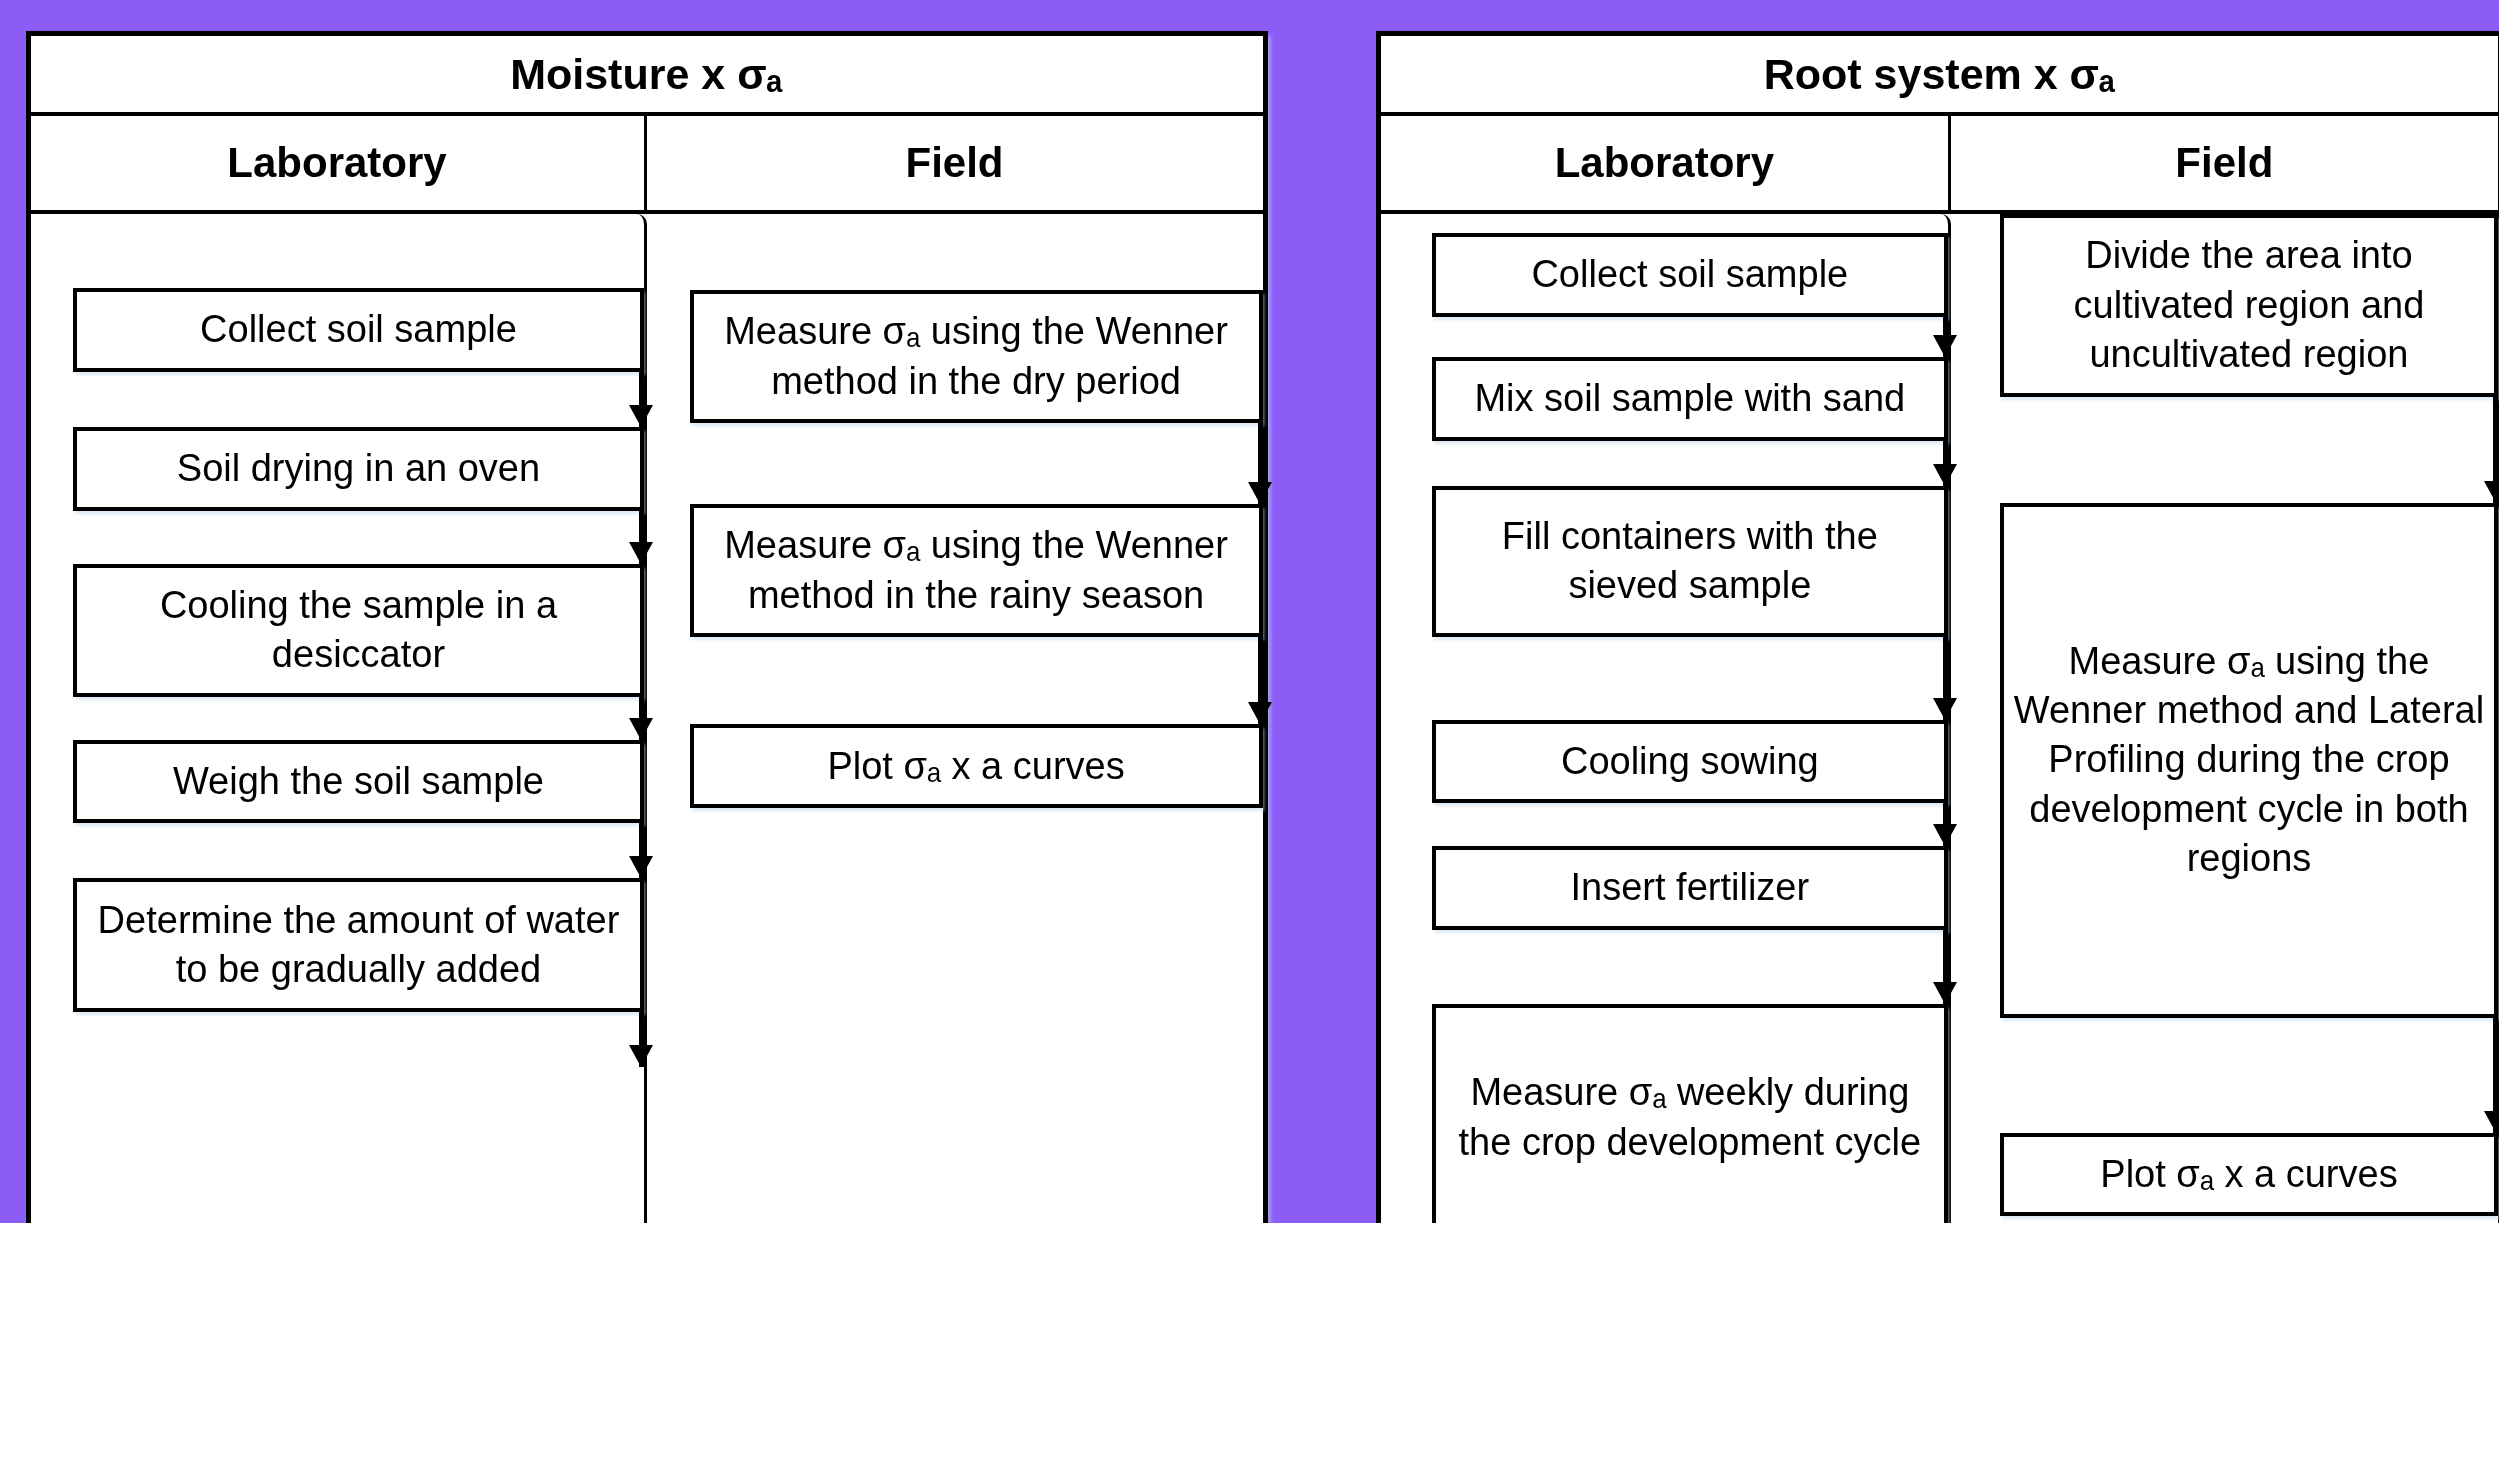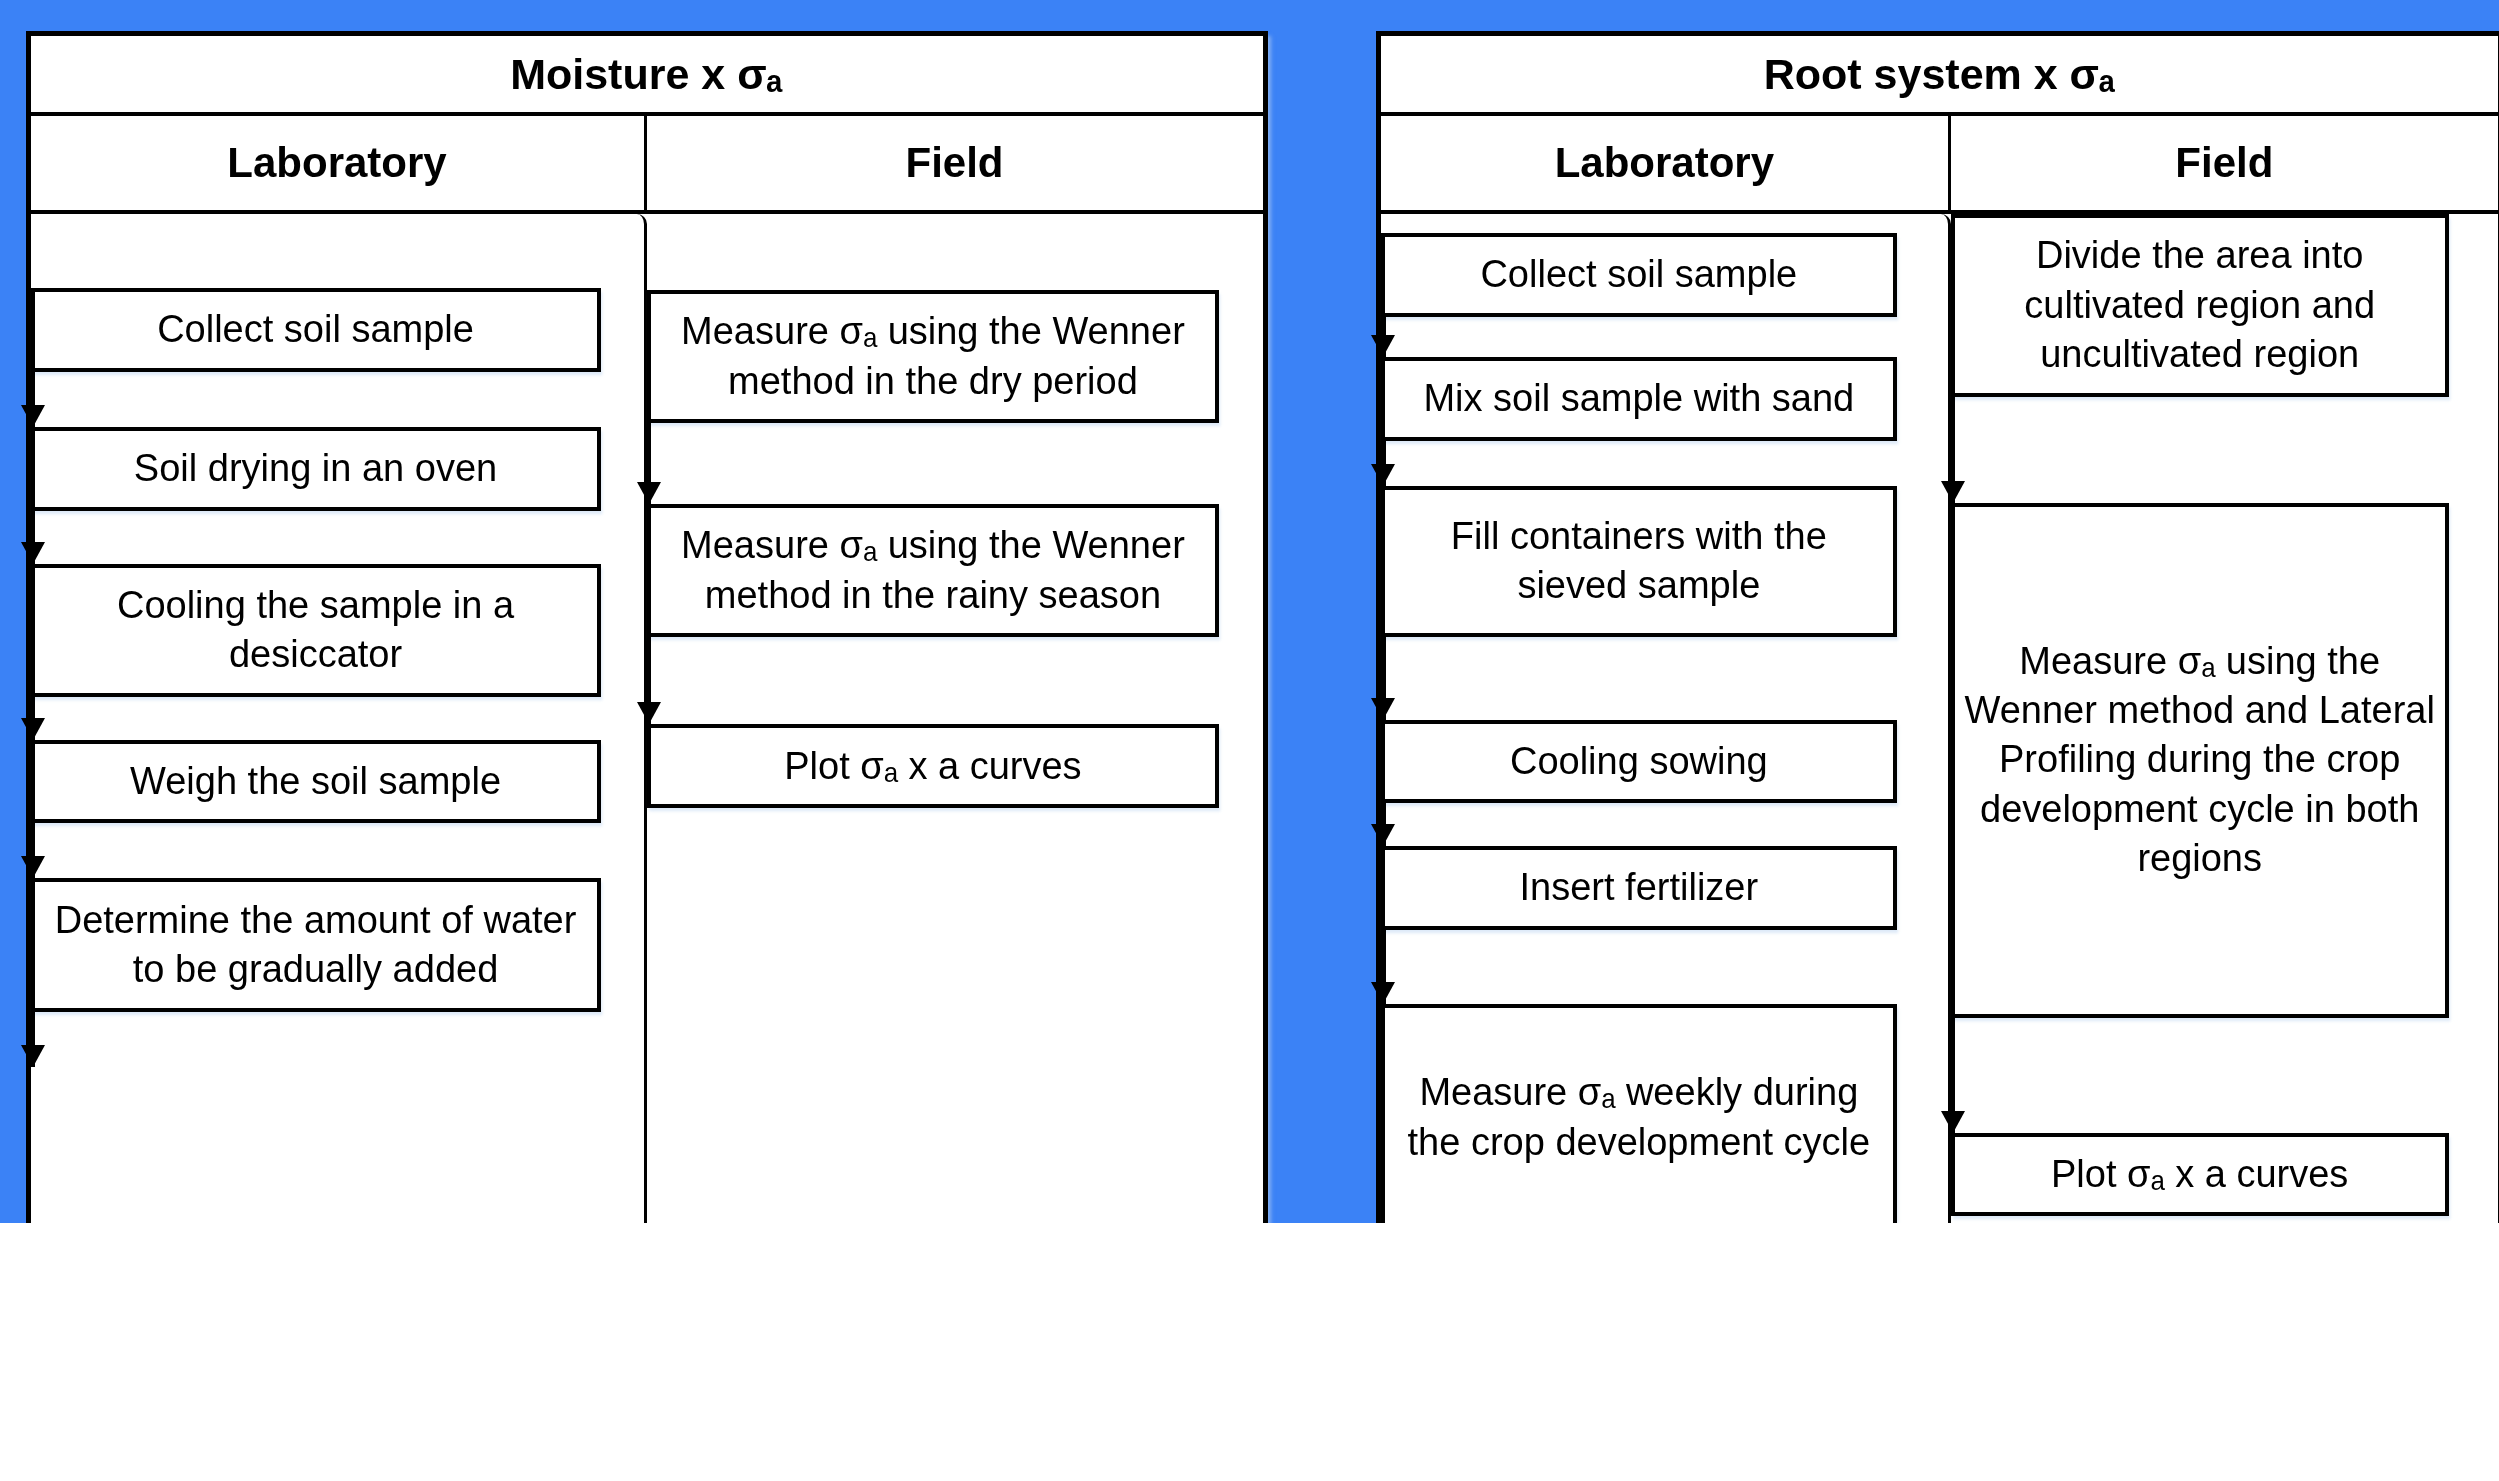--- a/index.html
+++ b/index.html
@@ -6,21 +6,21 @@
     margin: 0;
     padding: 0;
     background: #ffffff;
     font-family: "Liberation Sans", "DejaVu Sans", sans-serif;
     color: #000;
   }
   .canvas {
     position: relative;
     width: 2500px;
     height: 1223px;
-    background: #3b82f6;
+    background: #8b5cf6;
     overflow: hidden;
   }
   .panel {
     position: absolute;
     top: 31px;
     border: 5.7px solid #000;
     background: #fff;
     box-sizing: border-box;
     display: flex;
     flex-direction: column;
@@ -60,21 +60,21 @@
   .divider-right { border-right: 3.8px solid #000; }
 
   .panel-body {
     flex: 1 1 auto;
     display: flex;
     min-height: 0;
   }
   .col {
     display: flex;
     flex-direction: column;
-    align-items: flex-start;
+    align-items: flex-end;
     box-sizing: border-box;
     min-width: 0;
     border-radius: 10px;
   }
   .fbox {
     box-sizing: border-box;
     border: 4.7px solid #000;
     background: #fff;
     display: flex;
     align-items: center;

